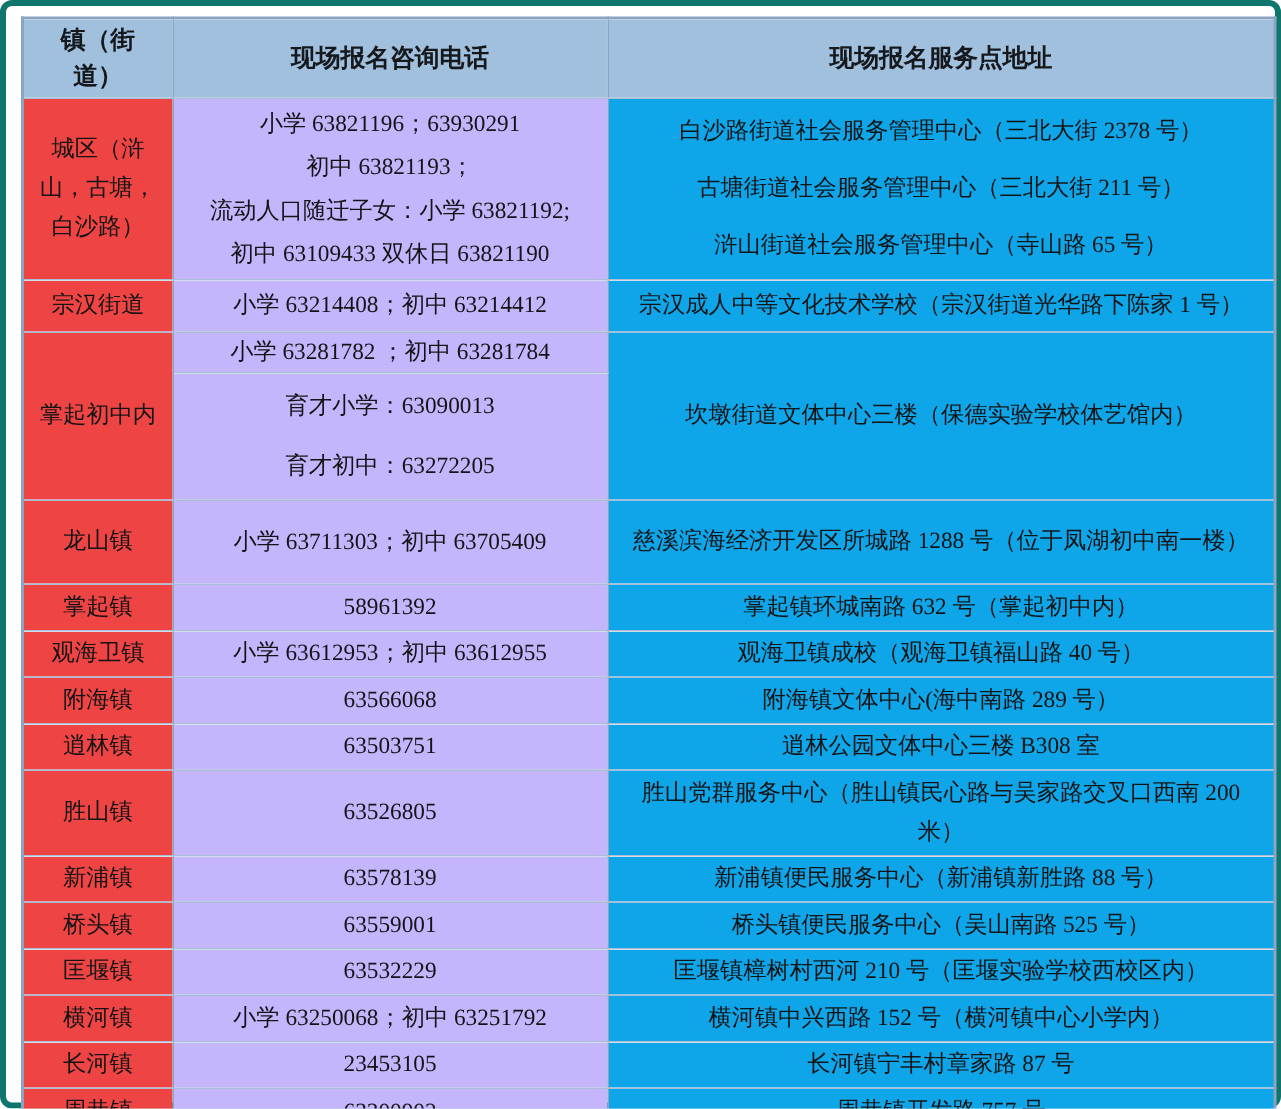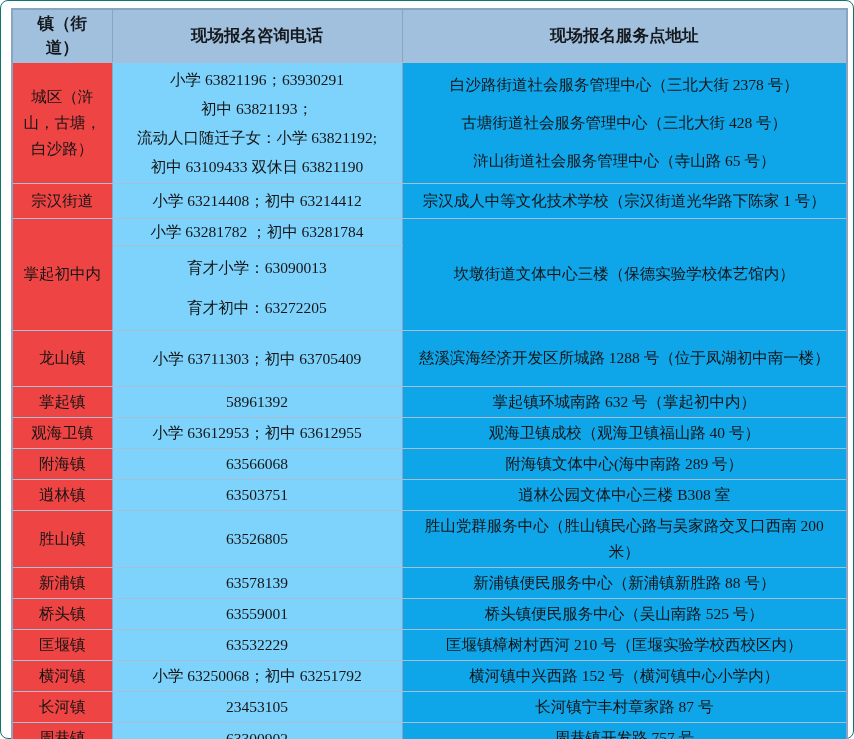--- a/index.html
+++ b/index.html
@@ -6,21 +6,21 @@
   body {
     width: 854px; height: 739px;
     font-family: "Liberation Serif", "DejaVu Serif", serif;
     color: #141414;
     overflow: hidden;
   }
   .page {
     box-sizing: border-box;
     width: 854px; height: 739px;
     padding: 7px 9px 4px 10px;
-    border: 1px solid #0f766e;
+    border: 4px solid #0f766e;
     border-radius: 8px;
   }
   table.report {
     border-collapse: collapse;
     table-layout: fixed;
     width: 835px;
     border: 2px solid #8aa4c4;
   }
   col.c-town  { width: 100px; }
   col.c-phone { width: 290px; }
@@ -39,21 +39,21 @@
   th {
     background: #a1c0de;
     font-size: 16.5px;
     font-weight: bold;
     line-height: 1.45;
     color: #15181c;
     padding: 2px 10px;
   }
   td { font-size: 15.5px; line-height: 21px; }
   td.col-town { background: #ef4444; line-height: 26px; }
-  td.col-phone { background: #7dd3fc; }
+  td.col-phone { background: #c4b5fd; }
   td.col-addr { background: #0ea5e9; line-height: 26px; }
 
   tr.rh-header { height: 49px; }
   tr.r-city    { height: 116px; }
   tr.r-std     { height: 31px; }
   tr.r-zonghan { height: 35px; padding-left: 16px; }
   tr.r-kandun-a{ height: 27px; }
   tr.r-kandun-b{ height: 83px; }
   tr.r-2line   { height: 56px; margin-left: 35px; }
   tr.r-last    { height: 32px; }
@@ -83,21 +83,21 @@
     <tr class="r-city">
       <td class="col-town">城区（浒山，古塘，白沙路）</td>
       <td class="col-phone">
         <div>小学 63821196；63930291</div>
         <div>初中 63821193；</div>
         <div>流动人口随迁子女：小学 63821192;</div>
         <div>初中 63109433 双休日 63821190</div>
       </td>
       <td class="col-addr">
         <div>白沙路街道社会服务管理中心（三北大街 2378 号）</div>
-        <div>古塘街道社会服务管理中心（三北大街 428 号）</div>
+        <div>古塘街道社会服务管理中心（三北大街 211 号）</div>
         <div>浒山街道社会服务管理中心（寺山路 65 号）</div>
       </td>
     </tr>
 
     <tr class="r-zonghan">
       <td class="col-town">宗汉街道</td>
       <td class="col-phone">小学 63214408；初中 63214412</td>
       <td class="col-addr">宗汉成人中等文化技术学校（宗汉街道光华路下陈家 1 号）</td>
     </tr>
 

